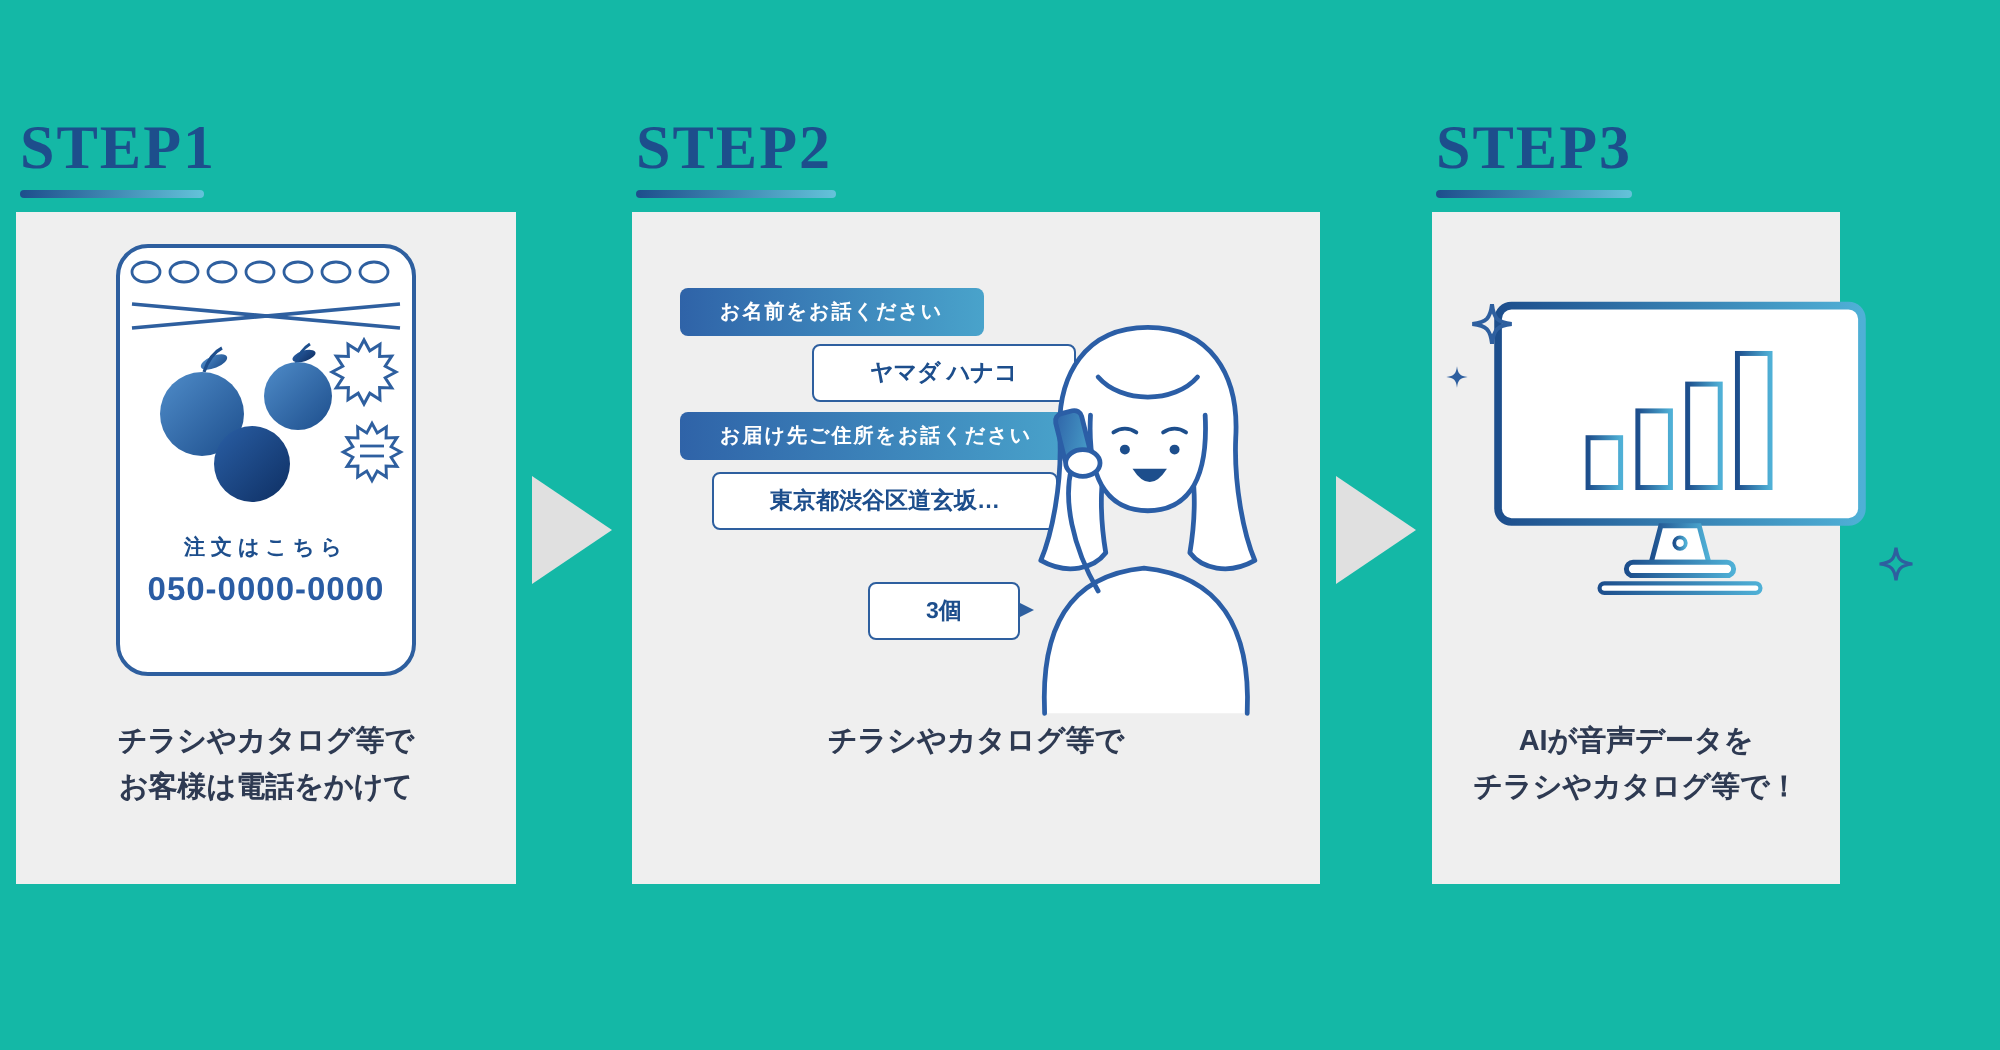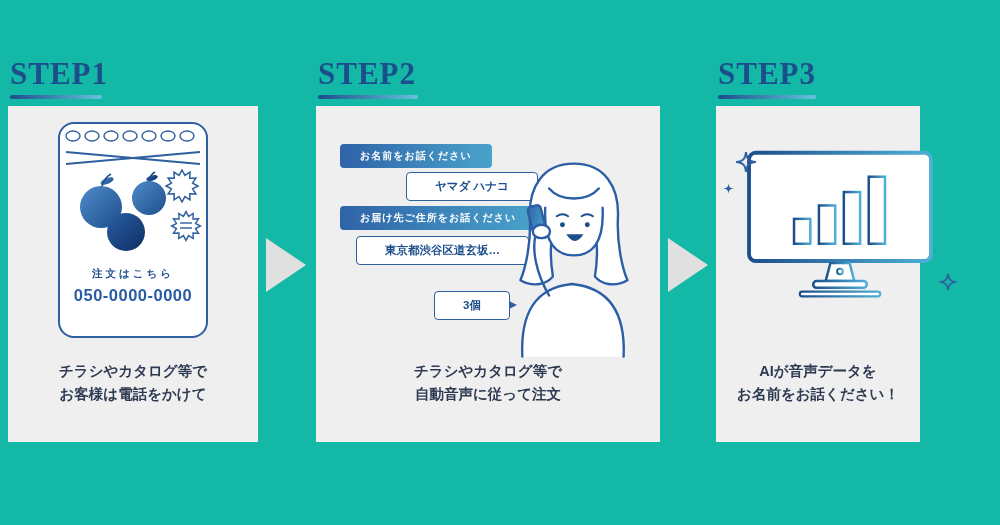--- a/index.html
+++ b/index.html
@@ -178,21 +178,20 @@
         <path d="M84,112 Q93,126 102,112 Z"></path>
       </g>
       <g stroke="#1d4e8c" stroke-width="2" fill="none" stroke-linecap="round">
         <path d="M74,93 Q80,89 86,93"></path>
           <path d="M100,93 Q106,89 112,93"></path>
       </g>
     </svg>
 
     <p class="caption">
       <span>チラシやカタログ等で</span><br>
-      <span>自動音声に従って注文</span>
     </p>
   </div>
 
   <div class="panel" id="panel-3">
 
     <svg class="monitor" width="192" height="158" viewBox="0 0 200 165">
       <defs>
         <linearGradient id="mg" x1="0" y1="0" x2="1" y2="0">
           <stop offset="0" stop-color="#1d4e8c"></stop>
             <stop offset="1" stop-color="#4fb0d6"></stop>
@@ -216,17 +215,17 @@
     </svg>
     <svg class="sparkle" id="sparkle-2" width="13" height="13" viewBox="-11 -11 22 22">
       <path d="M0,-9 C0.8,-2.5 2.5,-0.8 9,0 C2.5,0.8 0.8,2.5 0,9 C-0.8,2.5 -2.5,0.8 -9,0 C-2.5,-0.8 -0.8,-2.5 0,-9 Z" fill="#2e5f9f"></path>
     </svg>
     <svg class="sparkle" id="sparkle-3" width="20" height="20" viewBox="-11 -11 22 22">
       <path d="M0,-9 C0.8,-2.5 2.5,-0.8 9,0 C2.5,0.8 0.8,2.5 0,9 C-0.8,2.5 -2.5,0.8 -9,0 C-2.5,-0.8 -0.8,-2.5 0,-9 Z" fill="none" stroke="#2e5f9f" stroke-width="1.8"></path>
     </svg>
 
     <p class="caption">
       <span>AIが音声データを</span><br>
-      <span>お名前をお話ください！</span>
+      <span>チラシやカタログ等で！</span>
     </p>
   </div>
 
 </div>
 
 </body></html>

